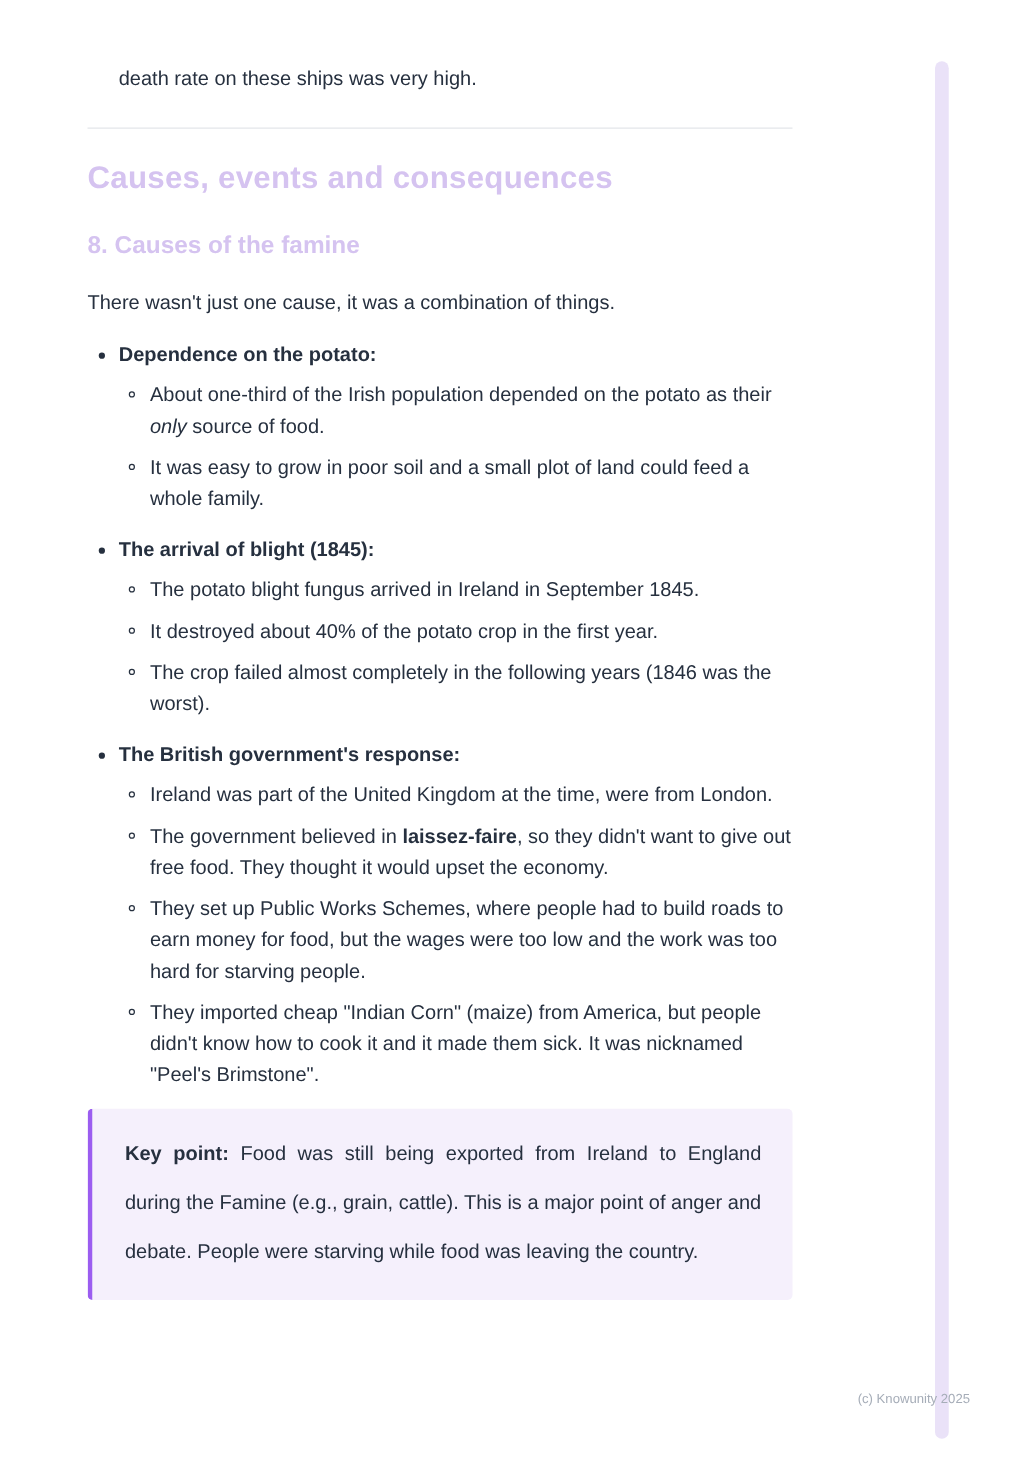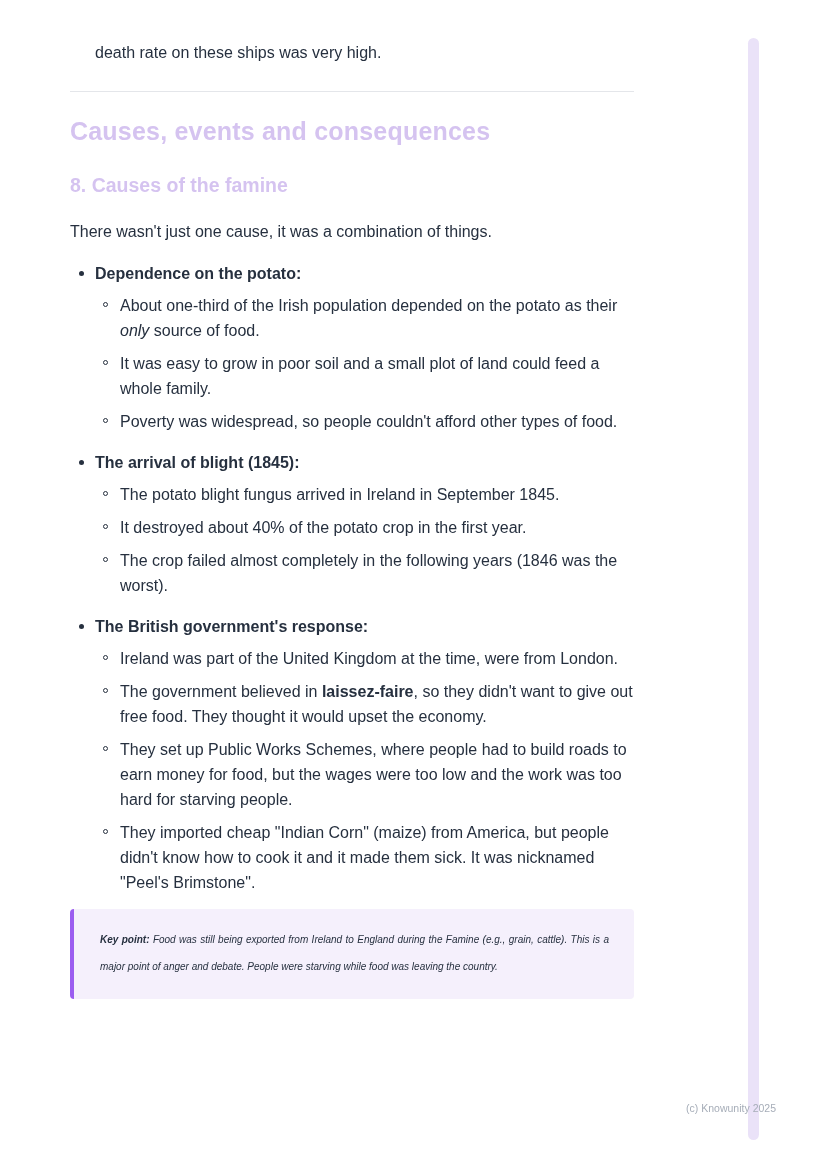--- a/index.html
+++ b/index.html
@@ -4,21 +4,21 @@
 <style>
   * { margin: 0; padding: 0; box-sizing: border-box; }
   html, body { width: 828px; height: 1171px; }
   body {
     position: relative;
     background: #ffffff;
     font-family: "Liberation Sans", "DejaVu Sans", sans-serif;
     color: #26303f;
     overflow: hidden;
   }
-  .page { position: relative; width: 828px; height: 856px; background: #ffffff; }
+  .page { position: relative; width: 828px; height: 856px; background: #ffffff; margin-top: 11px; }
   .content { position: absolute; left: 70px; top: 0; width: 564px; }
 
   .fragment {
     margin: 40px 0 0 25px;
     font-size: 16px;
     line-height: 25px;
   }
 
   .divider {
     border: none;
@@ -87,24 +87,23 @@
   }
 
   .key-point {
     margin-top: 14px;
     background: var(--callout-bg, #f5f0fc);
     border-left: 4px solid var(--callout-border, #9b5df0);
     border-radius: 4px;
     padding: 17px 25px 19px 26px;
   }
   .key-point p {
-    font-size: 10px;
-    line-height: 27px;
+    font-size: 16px;
+    line-height: 39px;
     text-align: justify;
-    font-style: italic;
   }
 
   .scrollbar-track {
     position: absolute;
     left: 748px;
     top: 38px;
     width: 11px;
     height: 1102px;
     border-radius: 6px;
     background: var(--scrollbar, #eae2f8);
@@ -136,21 +135,20 @@
 
     <h3 class="subsection-title">8. Causes of the famine</h3>
 
     <p class="intro">There wasn't just one cause, it was a combination of things.</p>
 
     <div class="topic-list" id="topic-list">
         <div class="group">
           <div class="group-title"><span class="disc-bullet"></span>Dependence on the potato:</div>
           <div class="sub-item"><span class="circle-bullet"></span><span class="item-text">About one-third of the Irish population depended on the potato as their <em>only</em> source of food.</span></div>
           <div class="sub-item"><span class="circle-bullet"></span><span class="item-text">It was easy to grow in poor soil and a small plot of land could feed a whole family.</span></div>
-          <div class="sub-item"><span class="circle-bullet"></span><span class="item-text">Poverty was widespread, so people couldn't afford other types of food.</span></div>
         </div>
         <div class="group">
           <div class="group-title"><span class="disc-bullet"></span>The arrival of blight (1845):</div>
           <div class="sub-item"><span class="circle-bullet"></span><span class="item-text">The potato blight fungus arrived in Ireland in September 1845.</span></div>
           <div class="sub-item"><span class="circle-bullet"></span><span class="item-text">It destroyed about 40% of the potato crop in the first year.</span></div>
           <div class="sub-item"><span class="circle-bullet"></span><span class="item-text">The crop failed almost completely in the following years (1846 was the worst).</span></div>
         </div>
         <div class="group">
           <div class="group-title"><span class="disc-bullet"></span>The British government's response:</div>
           <div class="sub-item"><span class="circle-bullet"></span><span class="item-text">Ireland was part of the United Kingdom at the time, were from London.</span></div>

